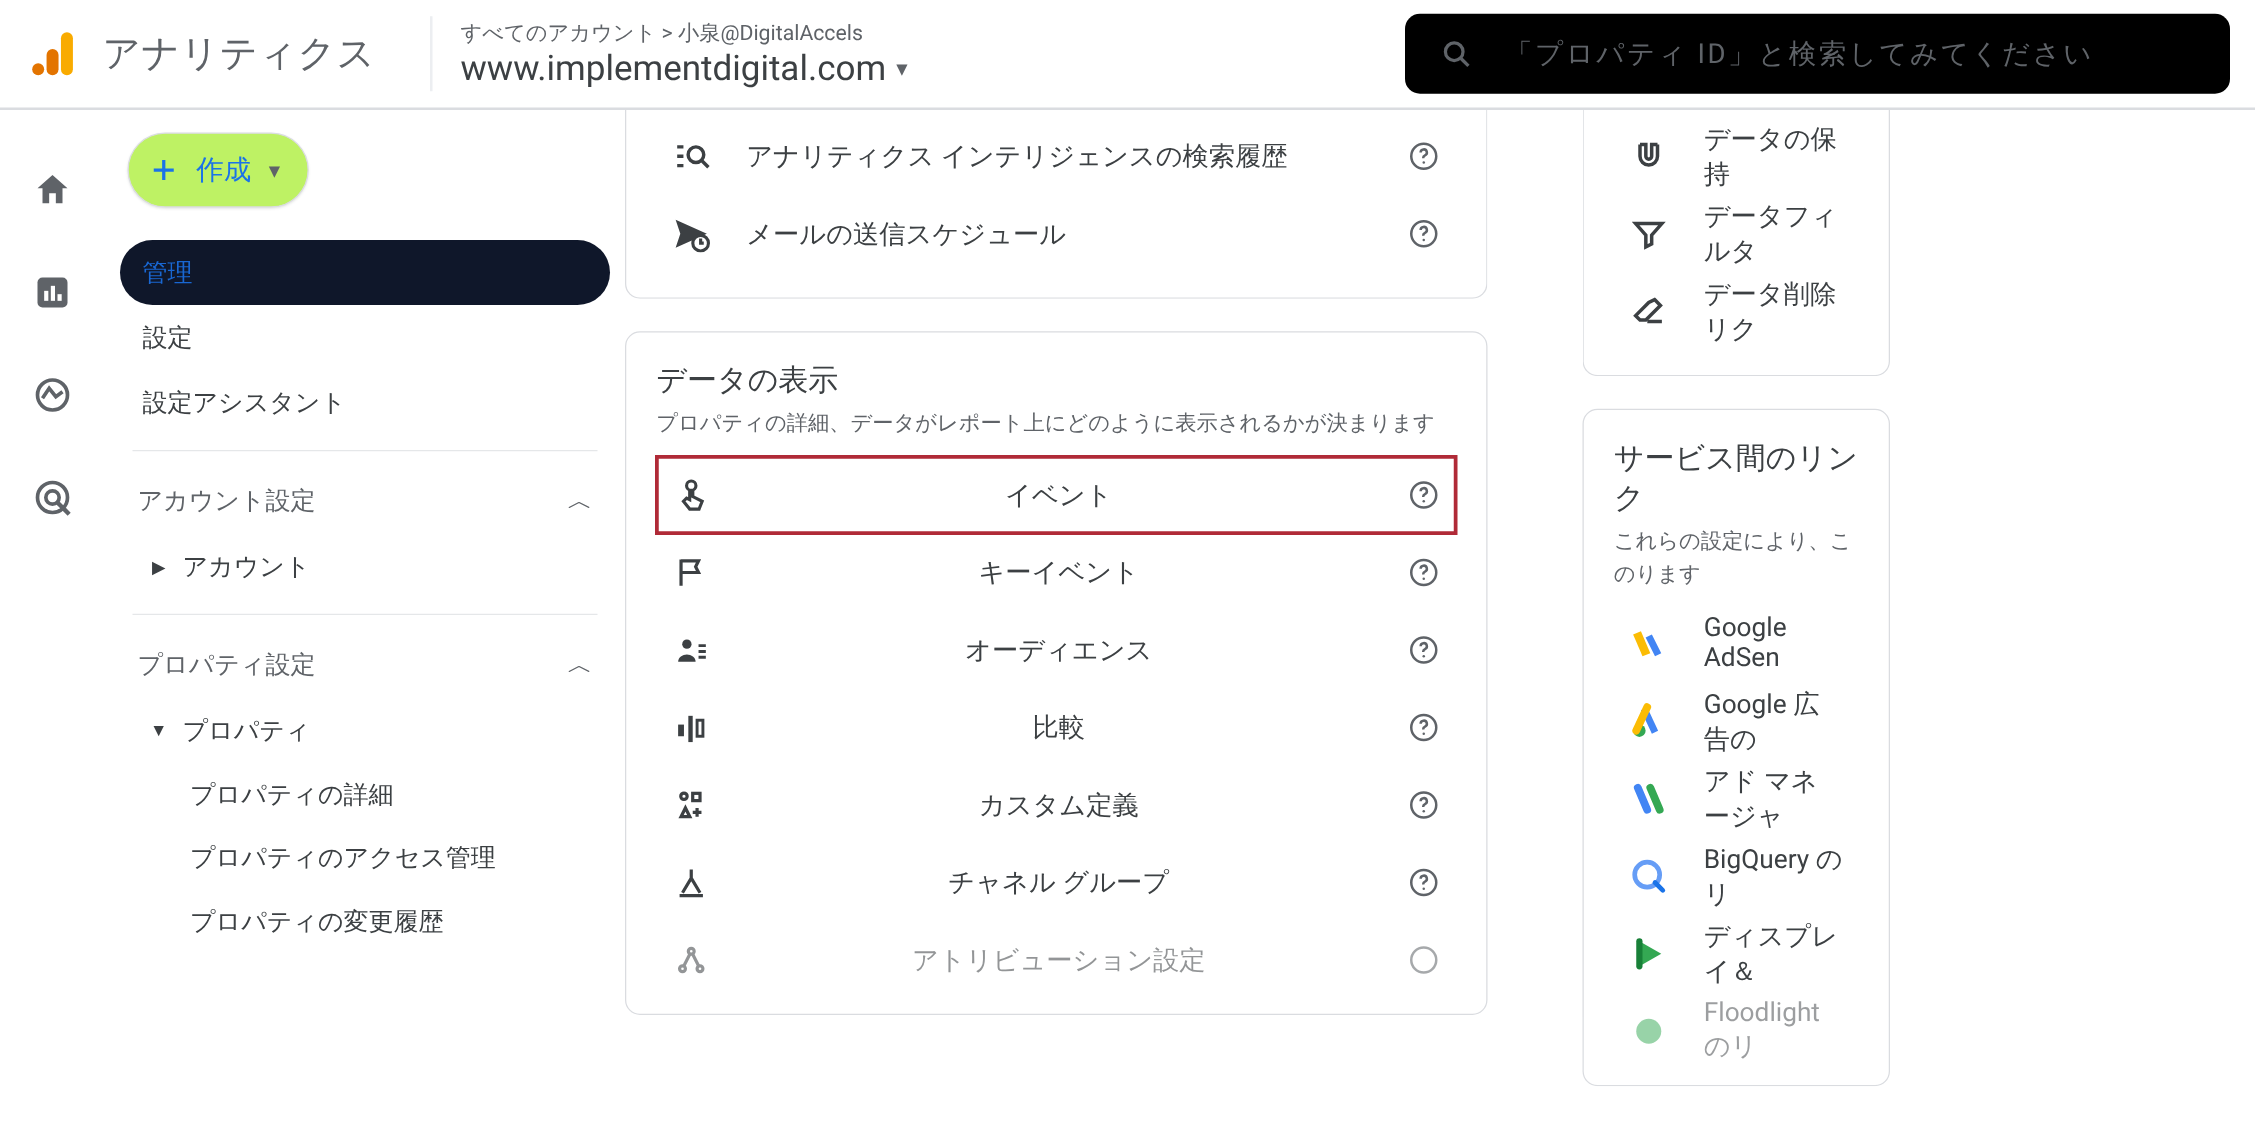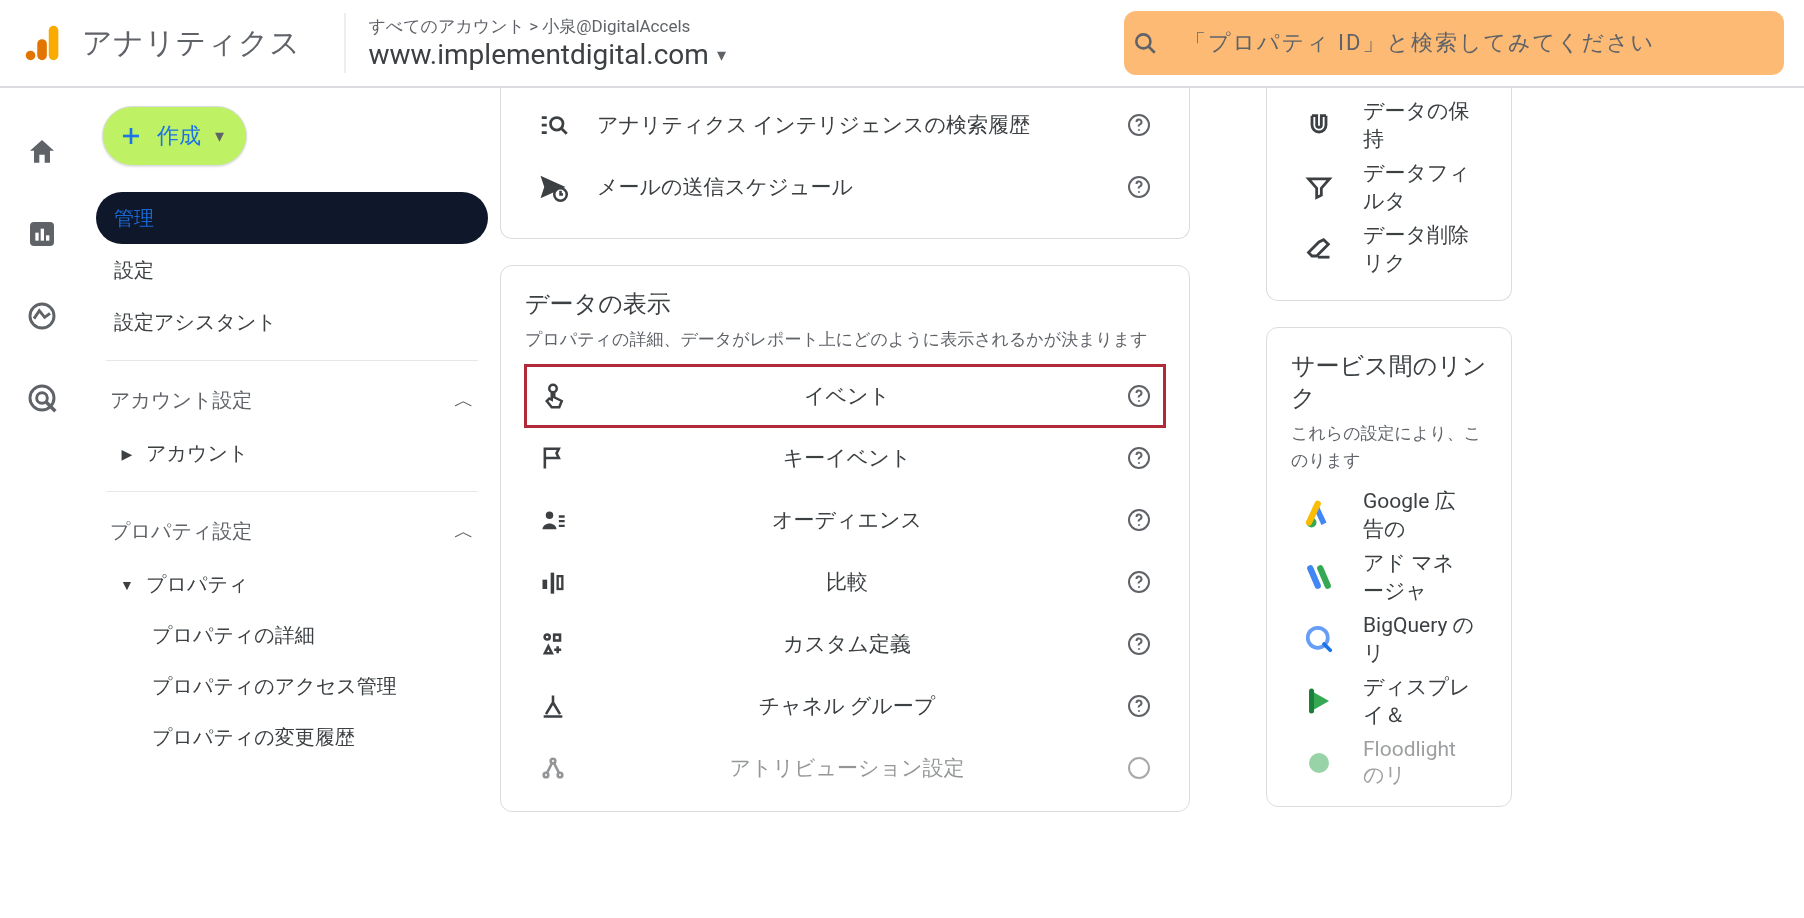--- a/index.html
+++ b/index.html
@@ -26,24 +26,24 @@
   .vdiv { width: 2px; height: 60px; background: #eceef1; margin: 0 22px; }
   .prop-block { display: flex; flex-direction: column; }
   .breadcrumb { color: #5f6368; font-size: 17px; }
   .prop-row { display: flex; align-items: center; gap: 8px; cursor: pointer; }
   .prop-name { font-size: 28px; color: #3c4043; }
   .caret { font-size: 18px; color: #5f6368; }
   .searchbar {
     margin-left: auto;
     display: flex;
     align-items: center;
-    background: #fdba74;
+    background: #000000;
     height: 64px;
     border-radius: 12px;
-    padding: 0 8px;
+    padding: 0 28px;
     width: 660px;
   }
   .searchbar .si { color: #5f6368; margin-right: 26px; }
   .searchbar .ph { font-size: 22px; color: #5f6368; letter-spacing: 2px; }
 
   .body-grid {
     display: grid;
     grid-template-columns: 84px 416px 1fr;
     height: calc(100% - 88px);
   }
@@ -426,20 +426,29 @@
 
       <div class="panel links-list">
         <div class="panel-head">
           <div class="panel-title">サービス間のリンク</div>
           <div class="panel-desc">これらの設定により、このります</div>
         </div>
         <div style="padding:4px 24px 12px">
           <div class="row">
             <span class="ic">
               <svg width="30" height="30" viewBox="0 0 24 24">
+                  <path d="M7 4l6 14-5 2L2 6z" fill="#fbbc04"></path>
+                  <path d="M14 6l6 12-4 2-6-12z" fill="#4285f4"></path>
+                </svg>
+            </span>
+            <span class="lbl">Google AdSen</span>
+          </div>
+          <div class="row">
+            <span class="ic">
+              <svg width="30" height="30" viewBox="0 0 24 24">
                   <path d="M11 3l7 15-4 2L7 5z" fill="#4285f4"></path>
                   <circle cx="6" cy="18" r="4" fill="#34a853"></circle>
                   <path d="M11 3L4 18" stroke="#fbbc04" stroke-width="5" stroke-linecap="round"></path>
                 </svg>
             </span>
             <span class="lbl">Google 広告の</span>
           </div>
           <div class="row">
             <span class="ic">
               <svg width="30" height="30" viewBox="0 0 24 24">

